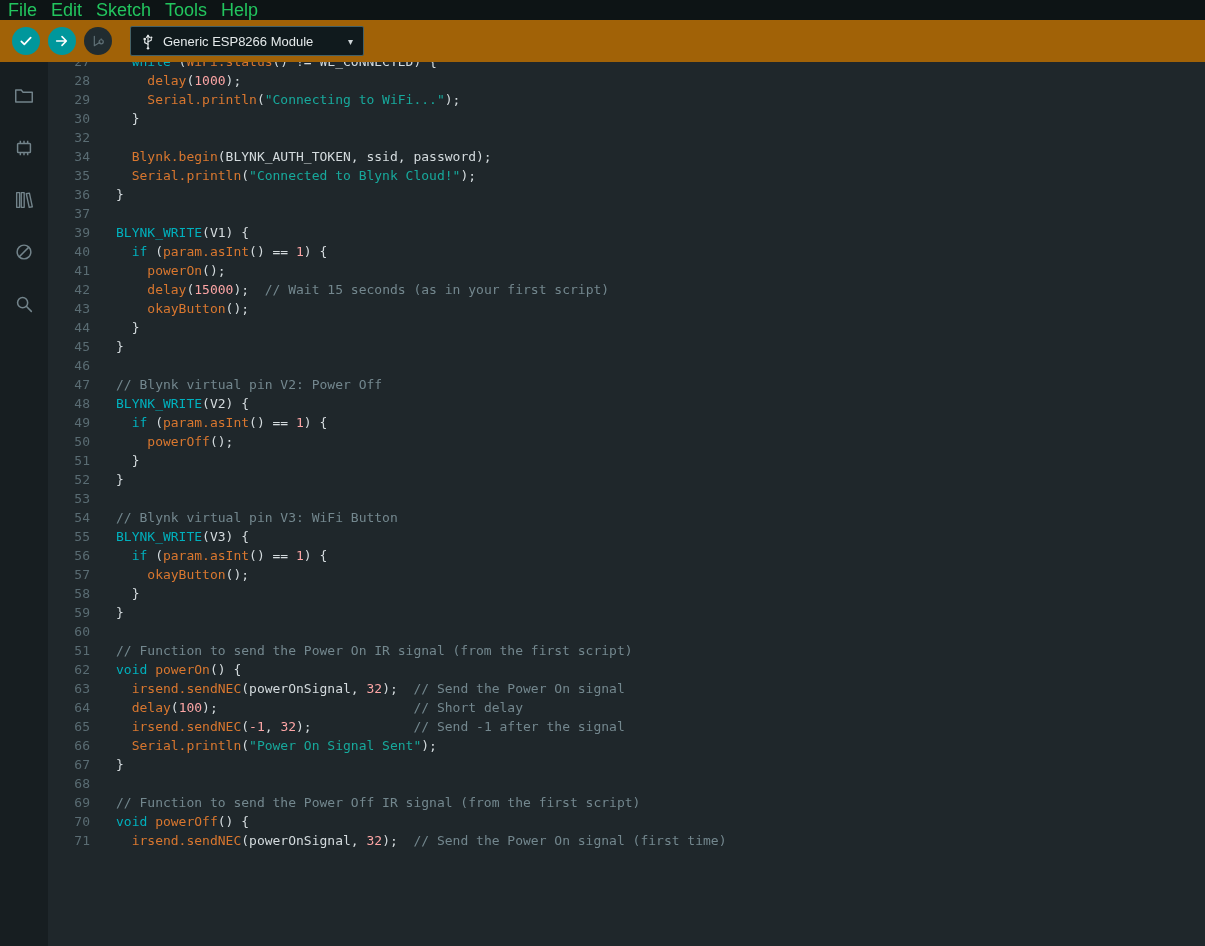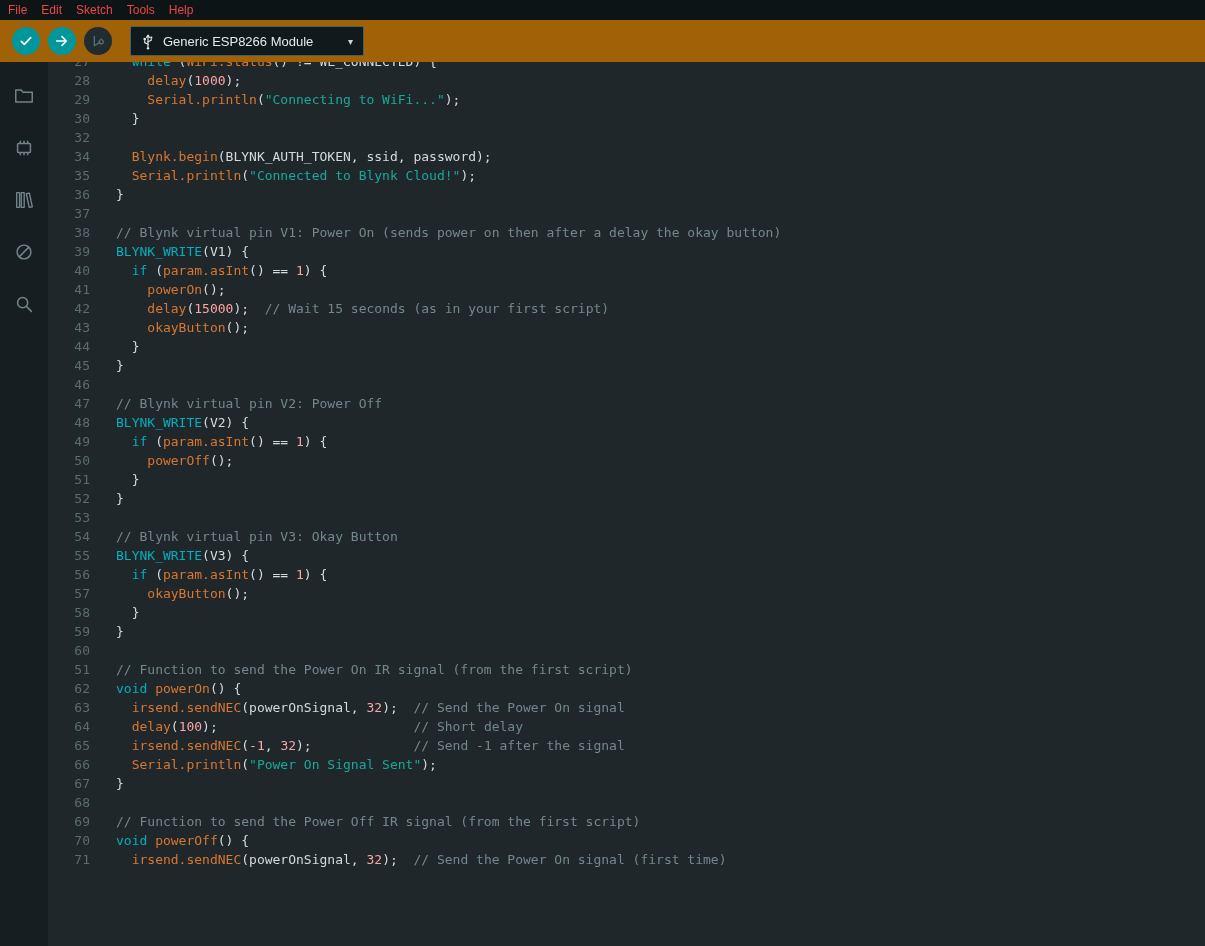--- a/index.html
+++ b/index.html
@@ -4,21 +4,21 @@
 <style>
   * { margin:0; padding:0; box-sizing:border-box; }
   html,body { width:1205px; height:946px; overflow:hidden; background:#171e21; }
   body { font-family:"Liberation Sans", sans-serif; }
 
   .app { position:relative; width:1205px; height:946px; background:#171e21; }
 
   
   .menubar {
     height:20px; background:#0d1415; display:flex; align-items:center;
-    padding-left:8px; color:#ef4444; font-size:12px;
+    padding-left:8px; color:#22c55e; font-size:18px;
   }
   .menu-item { padding:0 10px 0 0; margin-right:4px; cursor:default; }
 
   
   .toolbar {
     height:42px; background:#a16207; display:flex; align-items:center; padding-left:12px;
   }
   .round-btn {
     width:28px; height:28px; border-radius:50%; border:none; margin-right:8px;
     display:flex; align-items:center; justify-content:center; cursor:pointer; padding:0;
@@ -170,37 +170,36 @@
         <div id="code">
             <div class="code-row"><span class="gutter">27</span><span class="code-text"><span class="tk-pl">  </span><span class="tk-kw">while</span><span class="tk-pl"> (</span><span class="tk-fn">WiFi.status</span><span class="tk-pl">() != WL_CONNECTED) {</span></span></div>
             <div class="code-row"><span class="gutter">28</span><span class="code-text"><span class="tk-pl">    </span><span class="tk-fn">delay</span><span class="tk-pl">(</span><span class="tk-num">1000</span><span class="tk-pl">);</span></span></div>
             <div class="code-row"><span class="gutter">29</span><span class="code-text"><span class="tk-pl">    </span><span class="tk-fn">Serial.println</span><span class="tk-pl">(</span><span class="tk-str">"Connecting to WiFi..."</span><span class="tk-pl">);</span></span></div>
             <div class="code-row"><span class="gutter">30</span><span class="code-text"><span class="tk-pl">  }</span></span></div>
             <div class="code-row"><span class="gutter">32</span><span class="code-text"></span></div>
             <div class="code-row"><span class="gutter">34</span><span class="code-text"><span class="tk-pl">  </span><span class="tk-fn">Blynk.begin</span><span class="tk-pl">(BLYNK_AUTH_TOKEN, ssid, password);</span></span></div>
             <div class="code-row"><span class="gutter">35</span><span class="code-text"><span class="tk-pl">  </span><span class="tk-fn">Serial.println</span><span class="tk-pl">(</span><span class="tk-str">"Connected to Blynk Cloud!"</span><span class="tk-pl">);</span></span></div>
             <div class="code-row"><span class="gutter">36</span><span class="code-text"><span class="tk-pl">}</span></span></div>
             <div class="code-row"><span class="gutter">37</span><span class="code-text"></span></div>
-            <div class="code-row"><span class="gutter">38</span><span class="code-text"><span class="tk-cm">// Blynk virtual pin V1: Power On (sends power on then after a delay the okay button)</span></span></div>
             <div class="code-row"><span class="gutter">39</span><span class="code-text"><span class="tk-kw">BLYNK_WRITE</span><span class="tk-pl">(V1) {</span></span></div>
             <div class="code-row"><span class="gutter">40</span><span class="code-text"><span class="tk-pl">  </span><span class="tk-kw">if</span><span class="tk-pl"> (</span><span class="tk-fn">param.asInt</span><span class="tk-pl">() == </span><span class="tk-num">1</span><span class="tk-pl">) {</span></span></div>
             <div class="code-row"><span class="gutter">41</span><span class="code-text"><span class="tk-pl">    </span><span class="tk-fn">powerOn</span><span class="tk-pl">();</span></span></div>
             <div class="code-row"><span class="gutter">42</span><span class="code-text"><span class="tk-pl">    </span><span class="tk-fn">delay</span><span class="tk-pl">(</span><span class="tk-num">15000</span><span class="tk-pl">);  </span><span class="tk-cm">// Wait 15 seconds (as in your first script)</span></span></div>
             <div class="code-row"><span class="gutter">43</span><span class="code-text"><span class="tk-pl">    </span><span class="tk-fn">okayButton</span><span class="tk-pl">();</span></span></div>
             <div class="code-row"><span class="gutter">44</span><span class="code-text"><span class="tk-pl">  }</span></span></div>
             <div class="code-row"><span class="gutter">45</span><span class="code-text"><span class="tk-pl">}</span></span></div>
             <div class="code-row"><span class="gutter">46</span><span class="code-text"></span></div>
             <div class="code-row"><span class="gutter">47</span><span class="code-text"><span class="tk-cm">// Blynk virtual pin V2: Power Off</span></span></div>
             <div class="code-row"><span class="gutter">48</span><span class="code-text"><span class="tk-kw">BLYNK_WRITE</span><span class="tk-pl">(V2) {</span></span></div>
             <div class="code-row"><span class="gutter">49</span><span class="code-text"><span class="tk-pl">  </span><span class="tk-kw">if</span><span class="tk-pl"> (</span><span class="tk-fn">param.asInt</span><span class="tk-pl">() == </span><span class="tk-num">1</span><span class="tk-pl">) {</span></span></div>
             <div class="code-row"><span class="gutter">50</span><span class="code-text"><span class="tk-pl">    </span><span class="tk-fn">powerOff</span><span class="tk-pl">();</span></span></div>
             <div class="code-row"><span class="gutter">51</span><span class="code-text"><span class="tk-pl">  }</span></span></div>
             <div class="code-row"><span class="gutter">52</span><span class="code-text"><span class="tk-pl">}</span></span></div>
             <div class="code-row"><span class="gutter">53</span><span class="code-text"></span></div>
-            <div class="code-row"><span class="gutter">54</span><span class="code-text"><span class="tk-cm">// Blynk virtual pin V3: Okay Button</span></span></div>
+            <div class="code-row"><span class="gutter">54</span><span class="code-text"><span class="tk-cm">// Blynk virtual pin V3: WiFi Button</span></span></div>
             <div class="code-row"><span class="gutter">55</span><span class="code-text"><span class="tk-kw">BLYNK_WRITE</span><span class="tk-pl">(V3) {</span></span></div>
             <div class="code-row"><span class="gutter">56</span><span class="code-text"><span class="tk-pl">  </span><span class="tk-kw">if</span><span class="tk-pl"> (</span><span class="tk-fn">param.asInt</span><span class="tk-pl">() == </span><span class="tk-num">1</span><span class="tk-pl">) {</span></span></div>
             <div class="code-row"><span class="gutter">57</span><span class="code-text"><span class="tk-pl">    </span><span class="tk-fn">okayButton</span><span class="tk-pl">();</span></span></div>
             <div class="code-row"><span class="gutter">58</span><span class="code-text"><span class="tk-pl">  }</span></span></div>
             <div class="code-row"><span class="gutter">59</span><span class="code-text"><span class="tk-pl">}</span></span></div>
             <div class="code-row"><span class="gutter">60</span><span class="code-text"></span></div>
             <div class="code-row"><span class="gutter">51</span><span class="code-text"><span class="tk-cm">// Function to send the Power On IR signal (from the first script)</span></span></div>
             <div class="code-row"><span class="gutter">62</span><span class="code-text"><span class="tk-kw">void</span><span class="tk-pl"> </span><span class="tk-fn">powerOn</span><span class="tk-pl">() {</span></span></div>
             <div class="code-row"><span class="gutter">63</span><span class="code-text"><span class="tk-pl">  </span><span class="tk-fn">irsend.sendNEC</span><span class="tk-pl">(powerOnSignal, </span><span class="tk-num">32</span><span class="tk-pl">);  </span><span class="tk-cm">// Send the Power On signal</span></span></div>
             <div class="code-row"><span class="gutter">64</span><span class="code-text"><span class="tk-pl">  </span><span class="tk-fn">delay</span><span class="tk-pl">(</span><span class="tk-num">100</span><span class="tk-pl">);                         </span><span class="tk-cm">// Short delay</span></span></div>

